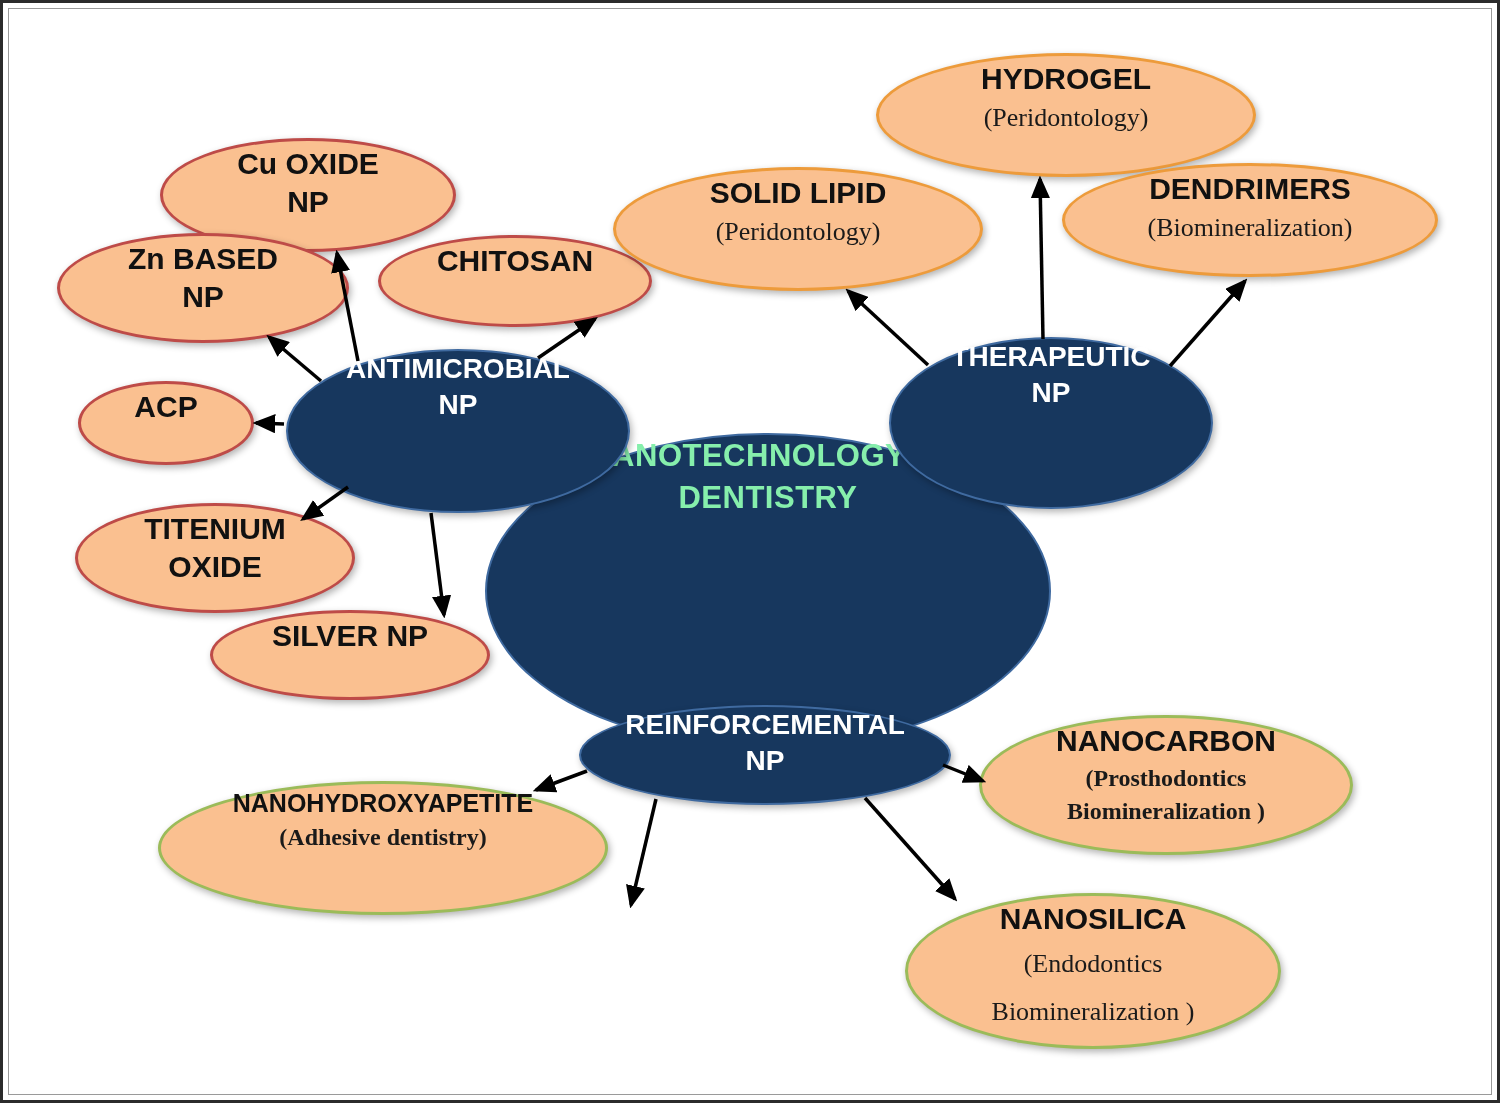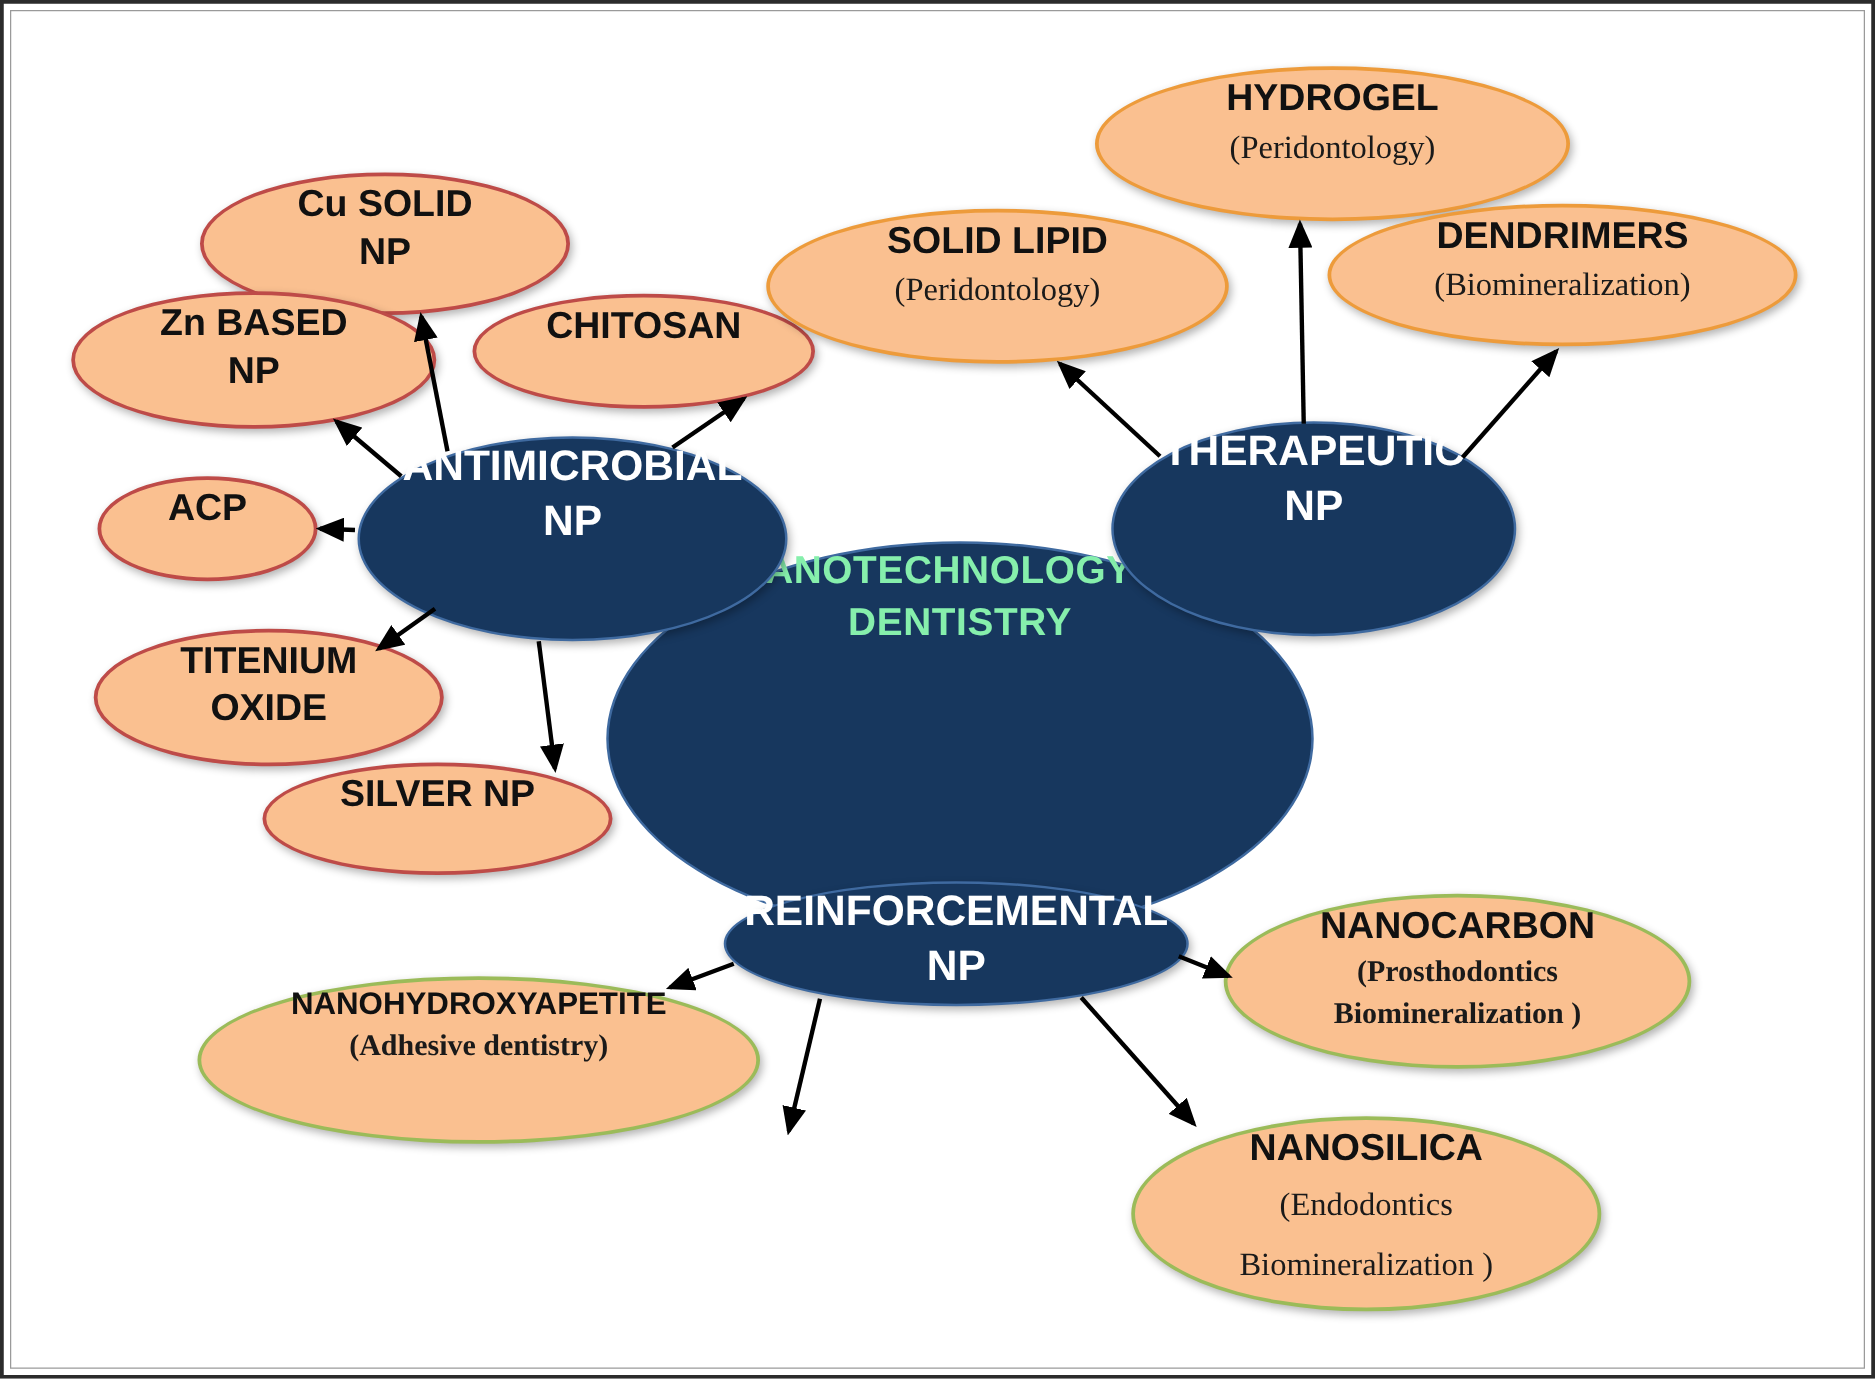--- a/index.html
+++ b/index.html
@@ -57,21 +57,21 @@
   .leaf.red    { border: 3px solid #BE4B48; }
   .leaf.orange { border: 3px solid #ED9B3B; }
   .leaf.green  { border: 3px solid #9BBB59; }
 
   .title {
     font-weight: bold;
     white-space: pre-line;
     line-height: 1.25;
   }
   .center-node .title { font-size: 31px; letter-spacing: 0.5px; line-height: 1.35; }
-  .hub .title { font-size: 34px; line-height: 1.3; }
+  .hub .title { font-size: 28px; line-height: 1.3; }
   .leaf .title { font-size: 30px; }
   .leaf .title.t-sm { font-size: 25px; }
 
   .subtitle {
     font-family: "Liberation Serif", serif;
     font-size: 26px;
     white-space: pre-line;
     line-height: 1.4;
     margin-top: 2px;
     color: #1a1a1a;
@@ -111,21 +111,21 @@
     <div class="title">THERAPEUTIC
 NP</div>
   </div>
 
   <div class="node hub" style="left:576px;top:702px;width:372px;height:100px">
     <div class="title">REINFORCEMENTAL
 NP</div>
   </div>
 
   <div class="node leaf red" style="left:157px;top:135px;width:296px;height:114px">
-    <div class="title">Cu SOLID
+    <div class="title">Cu OXIDE
 NP</div>
   </div>
 
   <div class="node leaf red" style="left:54px;top:230px;width:292px;height:110px">
     <div class="title">Zn BASED
 NP</div>
   </div>
 
   <div class="node leaf red" style="left:75px;top:378px;width:176px;height:84px">
     <div class="title">ACP</div>

